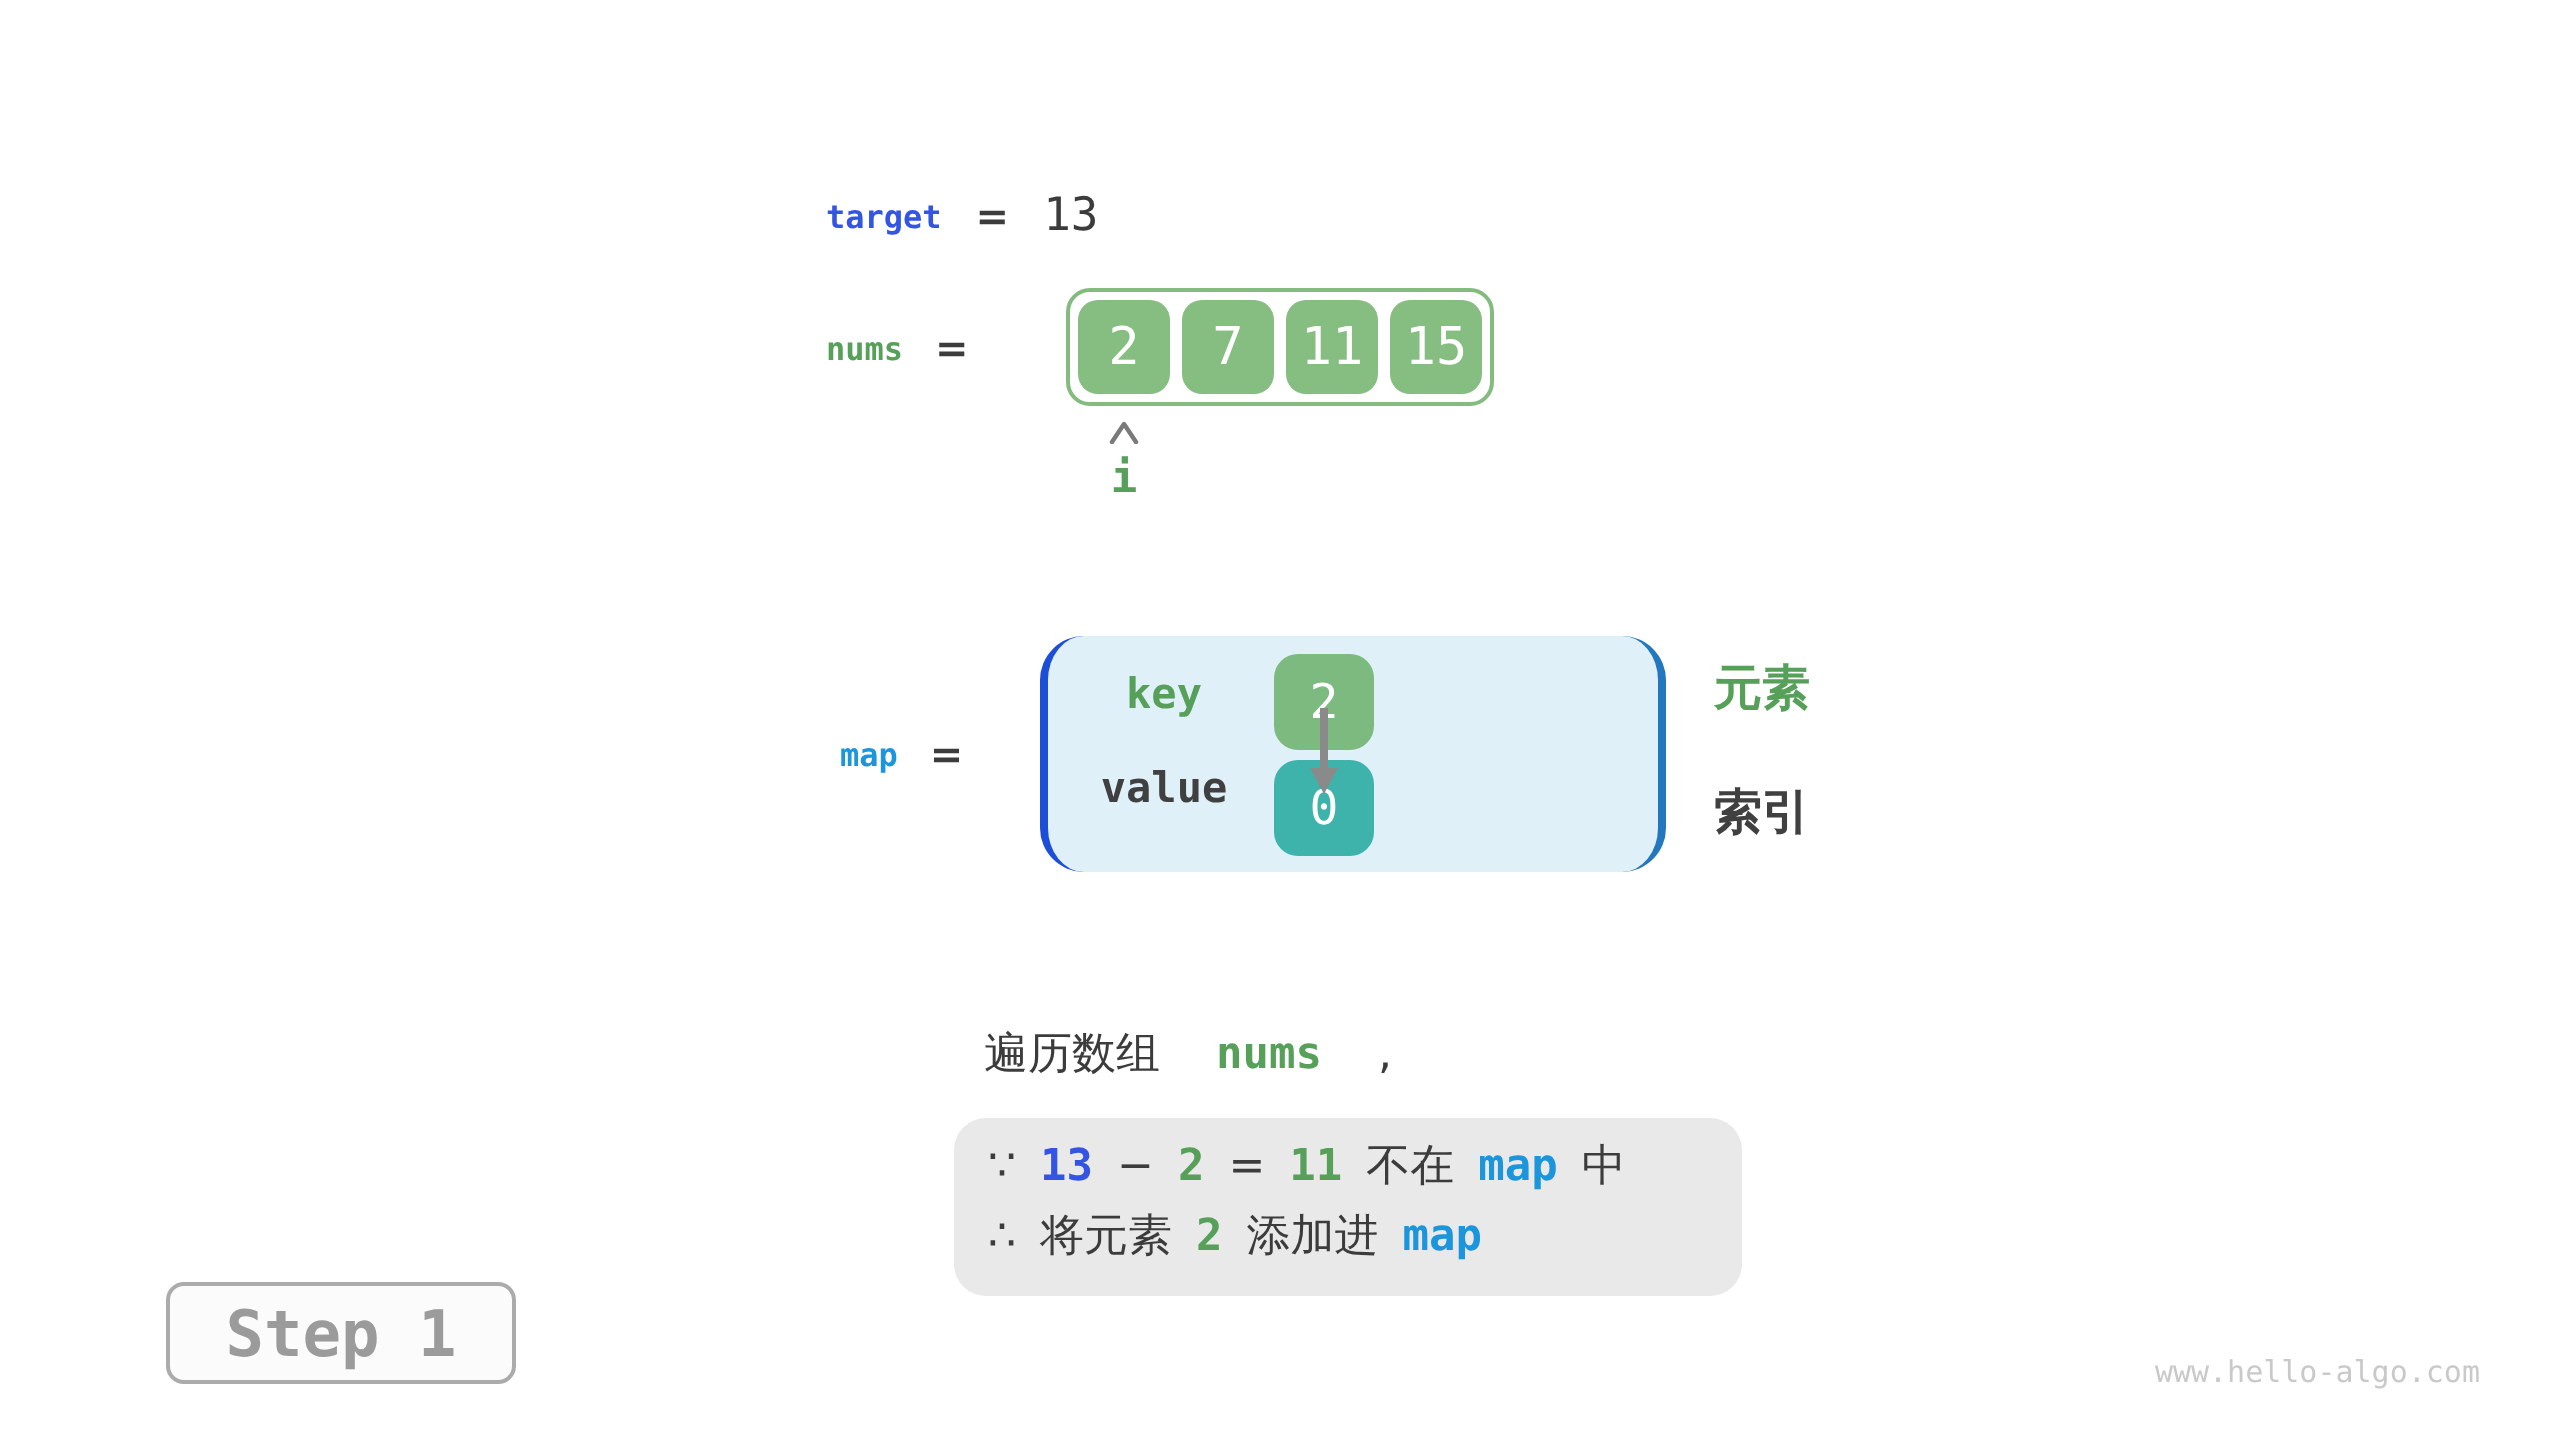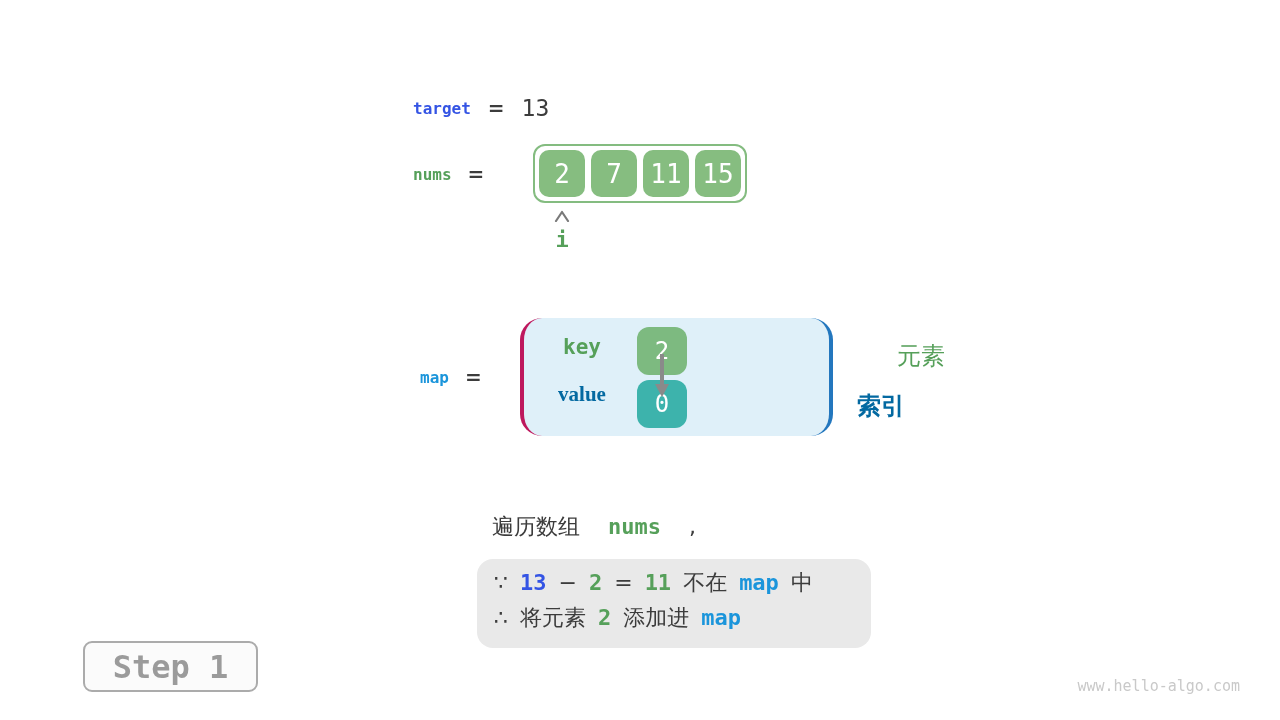--- a/index.html
+++ b/index.html
@@ -7,21 +7,21 @@
   #canvas{
     position:relative;width:1280px;height:720px;background:#ffffff;
     overflow:hidden;font-family:"DejaVu Sans","Liberation Sans",sans-serif;
   }
   
   .target-line{position:absolute;left:413px;top:93px;display:flex;align-items:center;gap:17px;height:30px;}
   .code{font-family:"DejaVu Sans Mono","Liberation Mono",monospace;font-weight:bold;}
   .c-royal{color:#3454E4;}
   .c-azure{color:#1B95DB;}
   .c-green{color:#56A05A;text-align:center;}
-  .c-teal{color:#0369a1;font-family:Liberation Serif, serif;}
+  .c-teal{color:#404040;}
   .lbl{font-size:16px;}
   .eq{font-size:20px;color:#3C3C3C;font-weight:bold;font-family:"DejaVu Sans","Liberation Sans",sans-serif;}
   .val{font-size:23px;color:#3C3C3C;font-family:"DejaVu Sans Mono","Liberation Mono",monospace;}
   
   .nums-row{position:absolute;left:413px;top:161px;display:flex;align-items:center;gap:16px;height:26px;}
   .nums-array{
     position:absolute;left:533px;top:144px;display:flex;gap:6px;padding:4px;
     background:#ffffff;border:2px solid #84BC80;border-radius:12px;
   }
   .arr-cell{
@@ -29,37 +29,37 @@
     display:flex;align-items:center;justify-content:center;font-size:26px;
     font-family:"DejaVu Sans Mono","Liberation Mono",monospace;
   }
   
   .pointer{position:absolute;left:547px;top:210px;width:30px;display:flex;flex-direction:column;align-items:center;}
   .pointer .i-label{font-size:22px;margin-top:5px;}
   
   .map-row{position:absolute;left:420px;top:363px;display:flex;align-items:center;gap:16px;height:28px;}
   .map-box{
     position:absolute;left:520px;top:318px;width:313px;height:118px;box-sizing:border-box;
-    background:#DFF0F9;border-left:4px solid #be185d;border-right:4px solid #2377BE;
+    background:#DFF0F9;border-left:4px solid #1d4ed8;border-right:4px solid #2377BE;
     border-radius:22px;
   }
   .map-key-label{position:absolute;left:8px;top:17px;width:100px;text-align:center;font-size:21px;}
   .map-value-label{position:absolute;left:8px;top:64px;width:100px;text-align:center;font-size:21px;}
   .map-key-cell{
     position:absolute;left:113px;top:9px;width:50px;height:48px;border-radius:12px;
     background:#7DBA80;color:#fff;display:flex;align-items:center;justify-content:center;
     font-size:24px;font-family:"DejaVu Sans Mono","Liberation Mono",monospace;
   }
   .map-value-cell{
     position:absolute;left:113px;top:62px;width:50px;height:48px;border-radius:12px;
     background:#3DB3AC;color:#fff;display:flex;align-items:center;justify-content:center;
     font-size:24px;font-family:"DejaVu Sans Mono","Liberation Mono",monospace;
   }
   .map-arrow{position:absolute;left:126px;top:33px;}
-  .legend-element{position:absolute;left:857px;top:340px;font-size:24px;font-weight:normal;margin-left:40px;}
+  .legend-element{position:absolute;left:857px;top:328px;font-size:24px;font-weight:bold;}
   .legend-index{position:absolute;left:857px;top:390px;font-size:24px;font-weight:bold;}
   
   .caption{position:absolute;left:492px;top:512px;display:flex;align-items:baseline;gap:28px;font-size:22px;color:#3C3C3C;}
   .caption .code{font-size:22px;}
   
   .note-box{
     position:absolute;left:477px;top:559px;width:394px;height:89px;box-sizing:border-box;
     background:#E9E9E9;border-radius:16px;padding:9px 17px;
   }
   .note-line{display:flex;align-items:baseline;gap:12px;font-size:22px;height:35px;color:#3C3C3C;}

